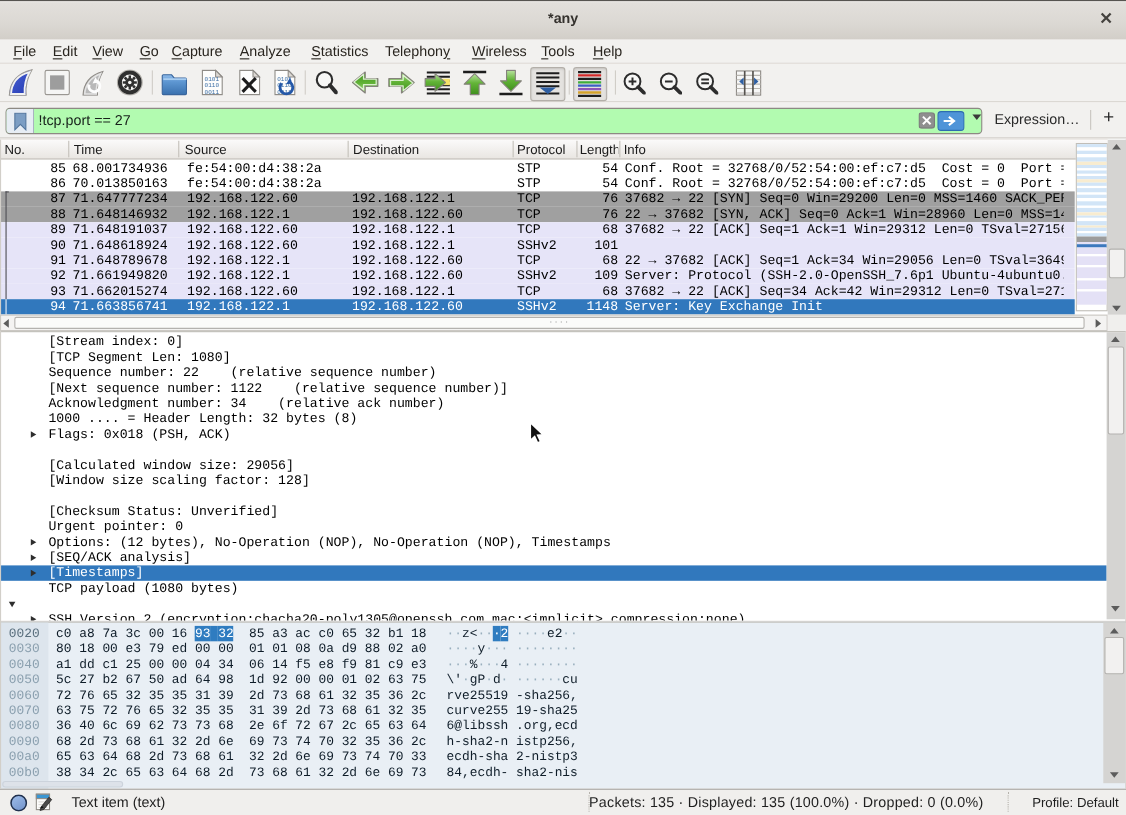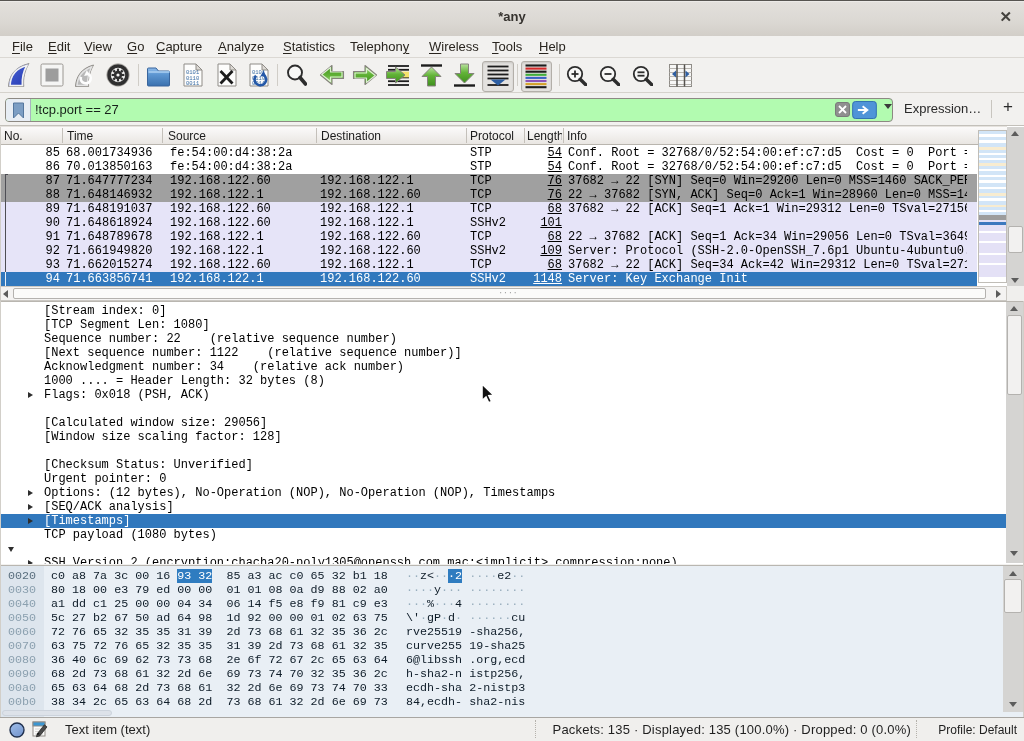--- a/index.html
+++ b/index.html
@@ -33,21 +33,21 @@
 
 #plist { left:0; top:126px; width:1024px; height:175px; background:#fff; }
 #phead { left:0; top:0; width:1007px; height:19px;
   background:linear-gradient(#fbfafa,#e9e6e2); border-bottom:1px solid #b9b5ae; border-top:1px solid #e5e2dd; }
 .hcol { position:absolute; top:3px; font-size:12px; color:#1c1c1c; }
 .hsep { position:absolute; top:2px; width:1px; height:15px; background:#c4c0ba; }
 .prow { position:absolute; left:0; width:977px; height:14px; font-family:"Liberation Mono", monospace; font-size:12px; line-height:14px; white-space:pre; overflow:hidden; color:#000; }
 .pc { position:absolute; top:0; white-space:pre; }
 .no { left:0; width:60px; text-align:right; }
 .tm { left:66px; } .src { left:170px; } .dst { left:320px; } .pro { left:470px; }
-.len { left:500px; width:62px; text-align:right;text-decoration:underline; } .inf { left:568px; width:399px; overflow:hidden; }
+.len { left:500px; width:62px; text-align:right; } .inf { left:568px; width:399px; overflow:hidden; }
 .rgrey { background:#a0a0a0; }
 .rlav { background:#e6e4f8; }
 .rsel { background:#3178bd; color:#fff; }
 #minimap { left:978px; top:4px; width:29px; height:153px; background:#fff; border:1px solid #c0bdb7; }
 
 .sb { position:absolute; background:#d5d4d2; }
 .sbthumb { position:absolute; background:#f2f1f0; border:1px solid #b4b2af; border-radius:2px; }
 .arr { position:absolute; width:0; height:0; }
 .arr.up { border-left:4px solid transparent; border-right:4px solid transparent; border-bottom:5px solid #5c5c5c; }
 .arr.dn { border-left:4px solid transparent; border-right:4px solid transparent; border-top:5px solid #5c5c5c; }
@@ -67,21 +67,21 @@
 .xrow { position:absolute; left:0; width:1002px; height:14px; font-family:"Liberation Mono", monospace; font-size:11.7px; line-height:14px; white-space:pre; }
 .xoff { position:absolute; left:8px; color:#8ba0af; }
 .xoff.cur { color:#5a6f7e; }
 .xhex { position:absolute; left:51px; color:#0e1c28; }
 .xasc { position:absolute; left:406px; color:#0e1c28; }
 .dim { color:#98aebd; }
 .xsel { background:#2f7cc0; color:#fff; }
 
 #status { left:0; top:717px; width:1024px; height:24px; background:#f0efed; border-top:1px solid #a8a6a2; }
 #stext { left:65px; top:722px; font-size:13px; color:#1f1f1f; }
-#spkts { right:113px; top:722px; font-size:13px; letter-spacing:0.2px; color:#1f1f1f; }
+#spkts { right:130px; top:722px; font-size:13px; letter-spacing:0.2px; color:#1f1f1f; }
 #sprof { right:7px; top:723px; font-size:12px; color:#1f1f1f; }
 #ssep, #ssep0 { right:107px; top:720px; width:0; height:18px; border-left:1px dotted #b5b2ac; }
 #ssep0 { right:auto; left:535px; }
 </style>
 </head>
 <body>
 
 <div id="titlebar" class="abs"></div>
 <div id="title" class="abs">*any</div>
 <div id="closex" class="abs">✕</div>

